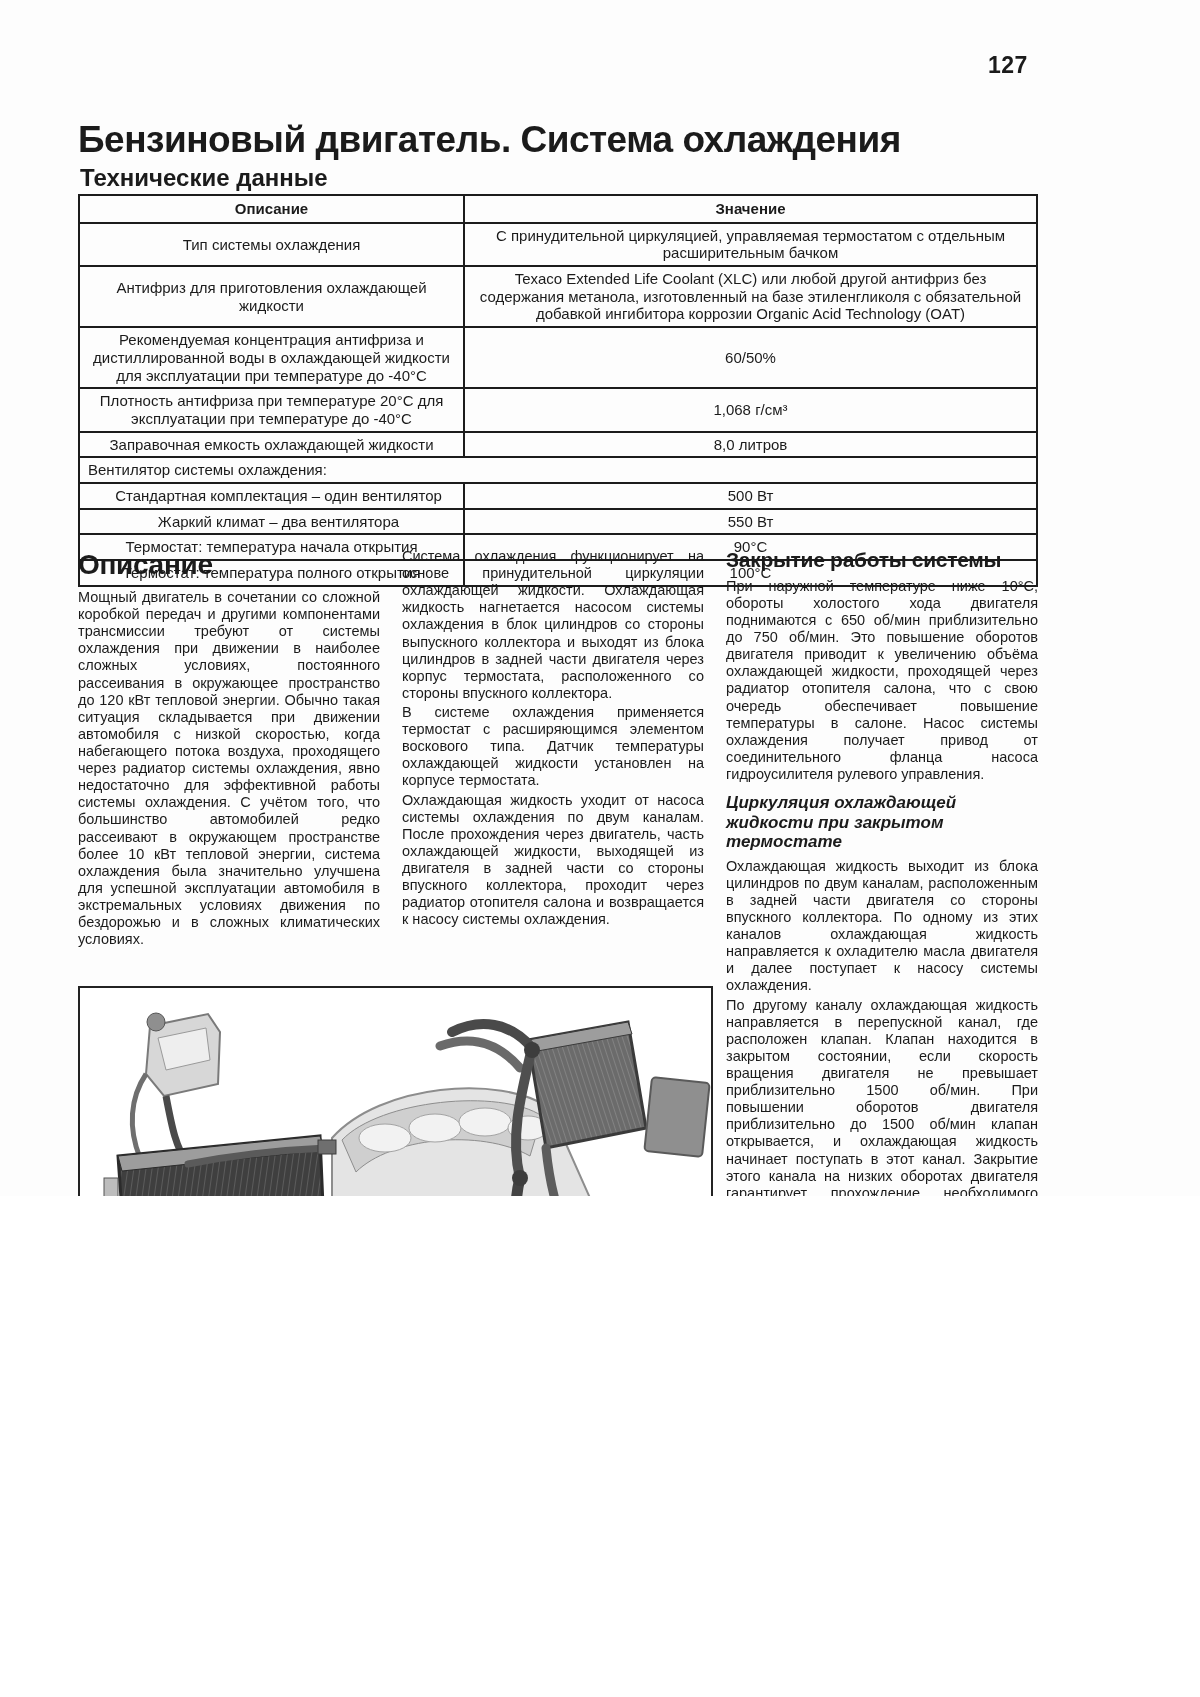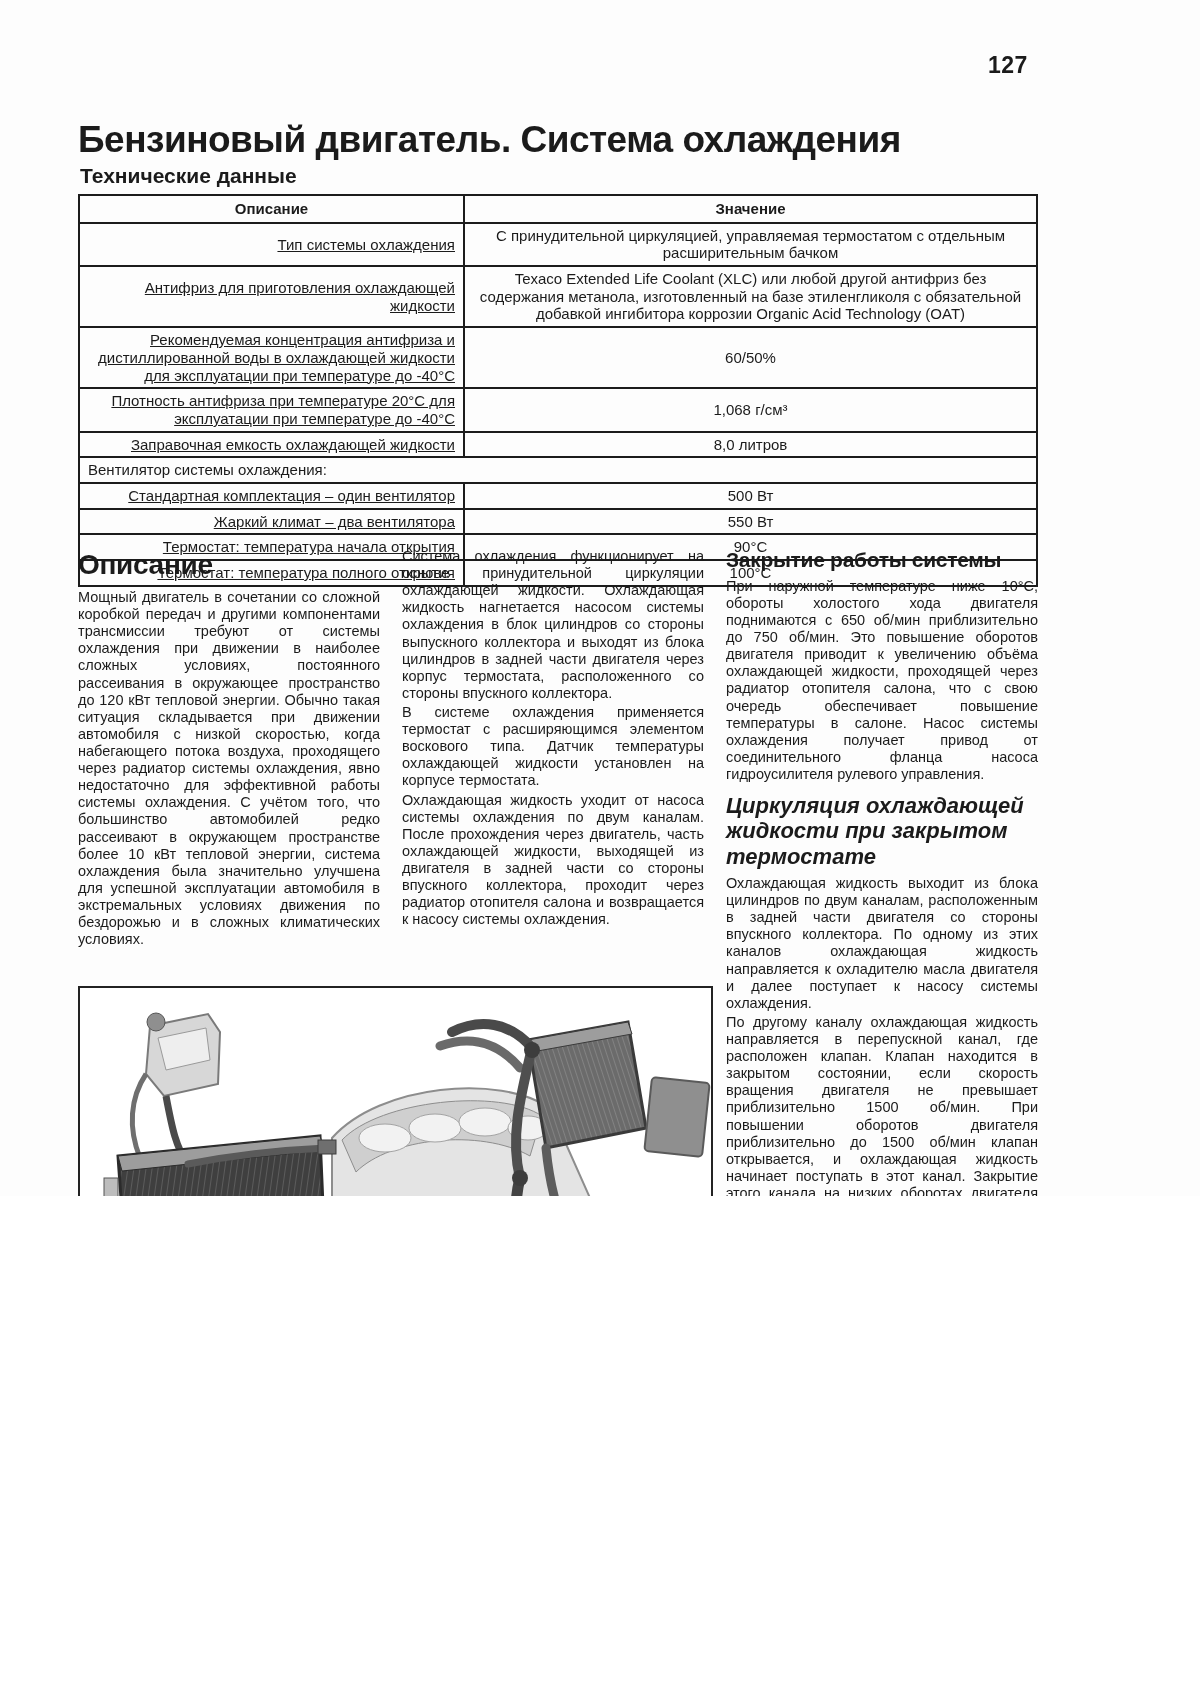--- a/index.html
+++ b/index.html
@@ -2,41 +2,41 @@
 <html lang="ru"><head>
 <meta charset="utf-8">
 <style>
   html,body{margin:0;padding:0;background:#ffffff;}
   .page{
     position:relative;width:1200px;height:1196px;background:#fdfdfd;
     font-family:"Liberation Sans", sans-serif;color:#1b1b1b;overflow:hidden;
   }
   .page-number{position:absolute;top:52px;left:988px;font-size:23px;font-weight:bold;letter-spacing:.5px;}
   .doc-title{position:absolute;top:94px;left:78px;width:962px;font-size:37px;font-weight:bold;letter-spacing:-.5px;}
-  .specs-heading{position:absolute;top:164px;left:80px;font-size:21px;font-weight:bold;}
+  .specs-heading{position:absolute;top:164px;left:80px;font-size:24px;font-weight:bold;}
   
   .spec-table{position:absolute;top:194px;left:78px;width:960px;border-collapse:collapse;table-layout:fixed;}
   .spec-table th,.spec-table td{
     border:2px solid #1c1c1c;font-size:15px;line-height:1.18;padding:3px 8px;vertical-align:middle;
   }
   .spec-table th{font-weight:600;text-align:center;padding:4px 8px;}
   .spec-table col.c-desc{width:385px;}
-  .td-desc{text-align:right;text-decoration:underline;}
+  .td-desc{text-align:center;}
   .td-desc.indent{padding-left:22px;}
   .td-val{text-align:center;}
   .row-section td{font-weight:normal;text-align:left;}
   
   .col{position:absolute;top:548px;width:302px;font-size:14.5px;line-height:1.18;text-align:justify;}
   .col p{margin:0 0 2px 0;}
   .col-1{left:78px;}
   .col-2{left:402px;}
   .col-3{left:726px;width:312px;}
   .col-h1{font-size:28px;font-weight:bold;margin:0 0 8px 0;text-align:left;letter-spacing:-.3px;}
   .col-h2{font-size:21px;font-weight:bold;margin:0 0 5px 0;text-align:left;letter-spacing:-.3px;}
-  .col-sub{font-size:22px;font-weight:bold;font-style:italic;margin:10px 0 6px 0;text-align:left;line-height:1.15;}
+  .col-sub{font-size:17px;font-weight:bold;font-style:italic;margin:10px 0 6px 0;text-align:left;line-height:1.15;}
   
   .figure-main{position:absolute;top:986px;left:78px;width:631px;height:523px;border:2px solid #222;background:#fff;}
   .figure-caption{position:absolute;top:1520px;left:78px;width:640px;font-size:19px;font-weight:bold;text-align:left;margin-top:7px;}
   .figure-photo{position:absolute;top:1278px;left:727px;width:311px;height:240px;border:2px solid #333;background:#d9d9d9;}
   svg{display:block;}
 </style>
 </head>
 <body>
 
 <div class="page">

